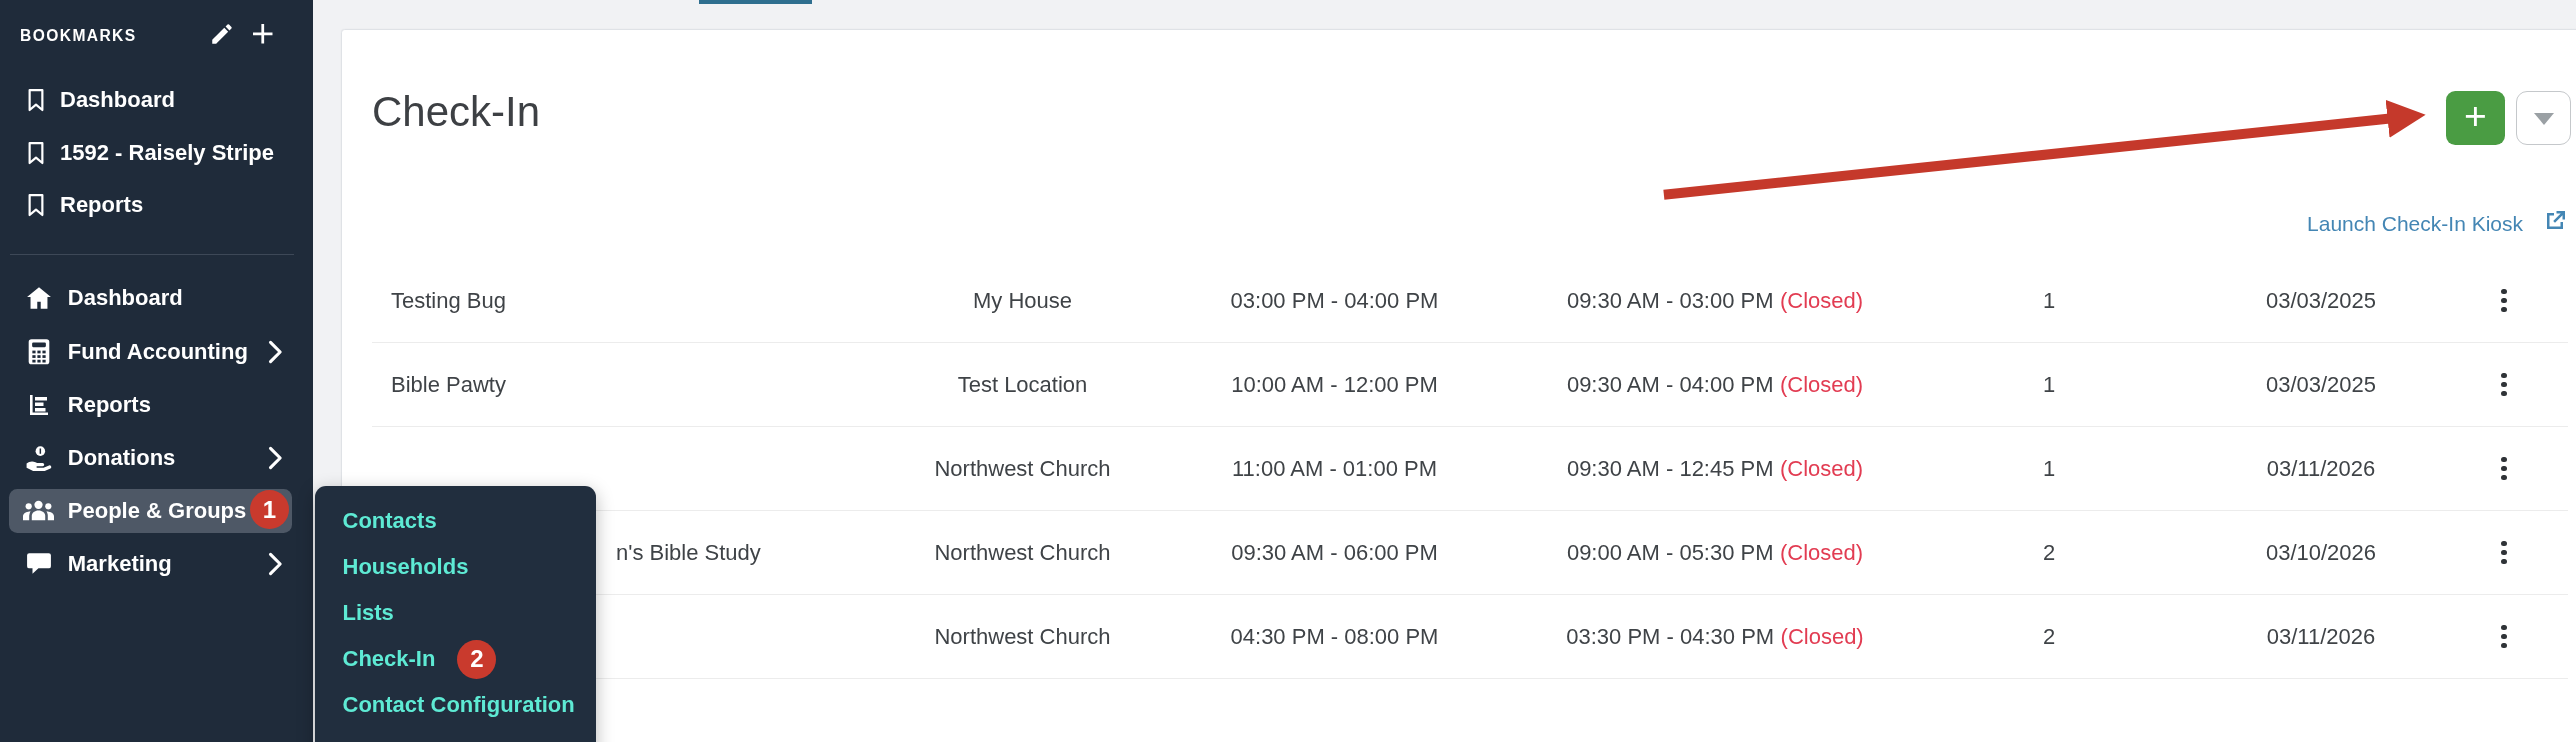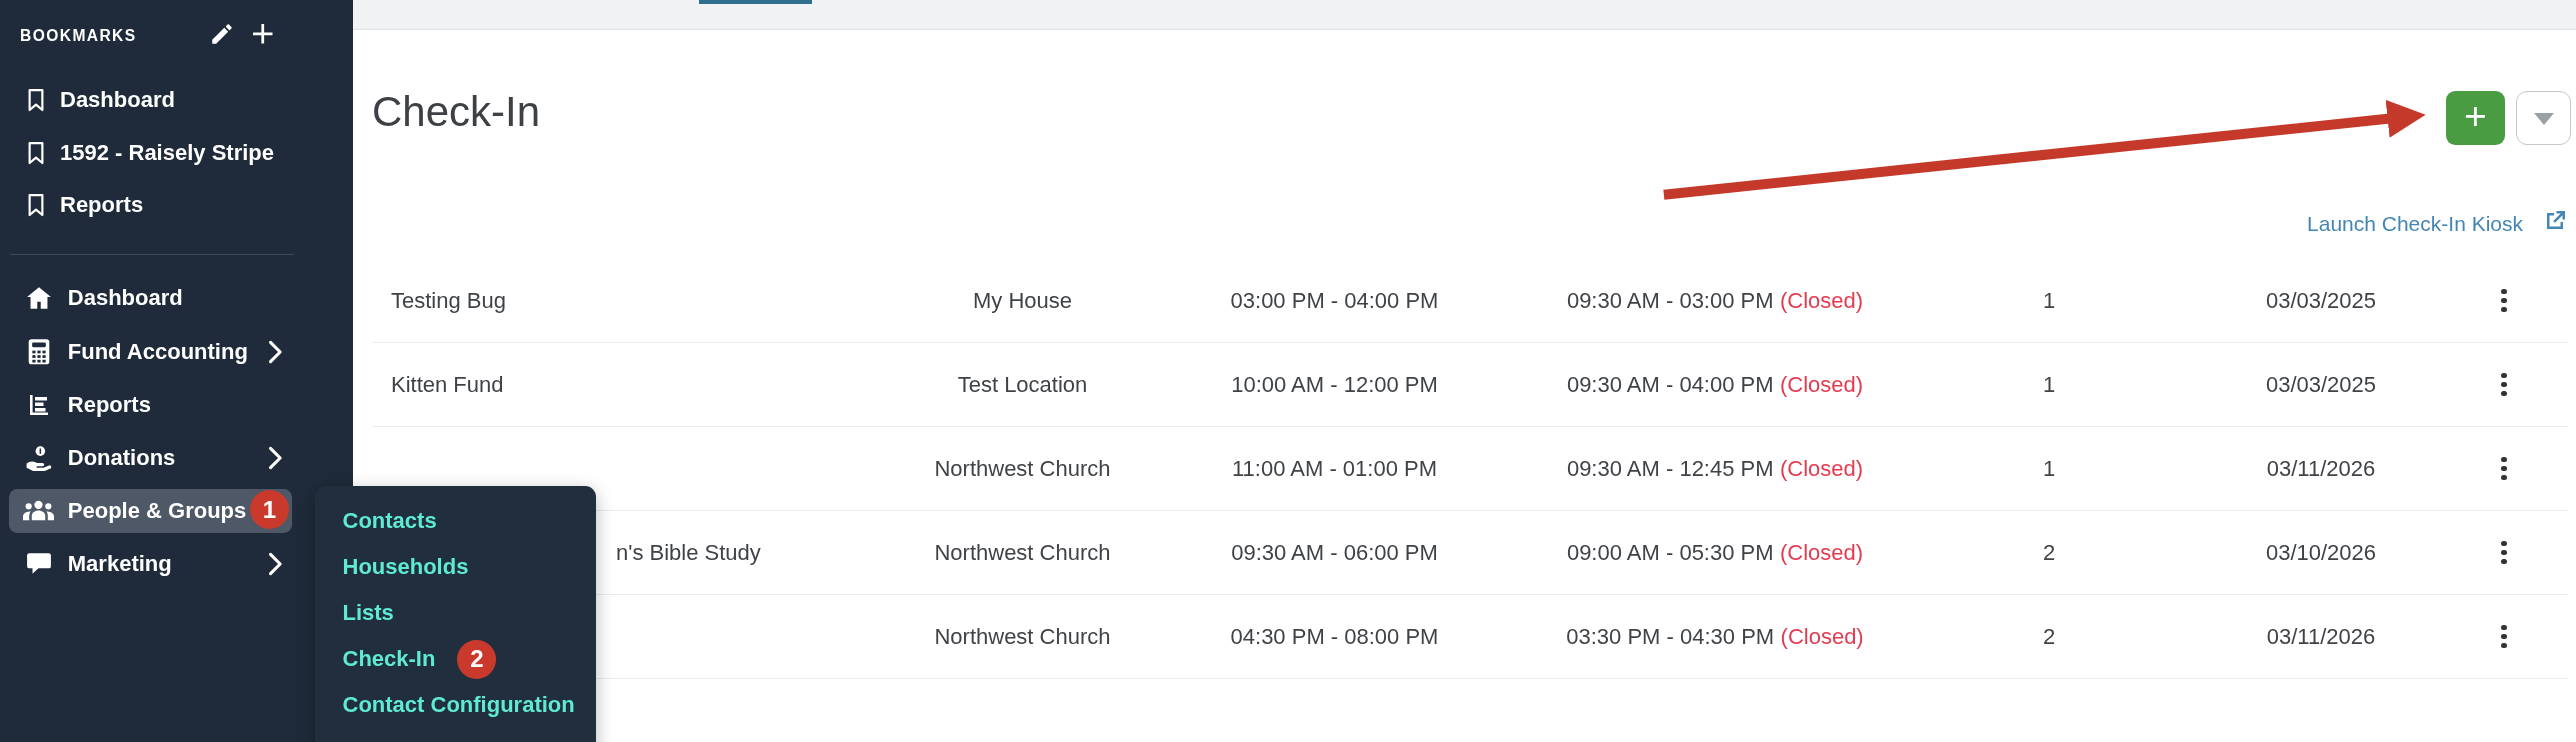--- a/index.html
+++ b/index.html
@@ -8,21 +8,21 @@
     position: relative;
     overflow: hidden;
     background: #f1f2f4;
     font-family: "Liberation Sans", sans-serif;
     color: #3f4347;
   }
   
   .tab-indicator { position: absolute; left: 699px; top: 0; width: 113px; height: 3.7px; background: #2f6f8f; z-index: 2; }
 
   
-  .sidebar { position: absolute; left: 0; top: 0; width: 353px; height: 743px; background: #1f2b3a; z-index: 10; }
+  .sidebar { position: absolute; left: 0; top: 0; width: 313px; height: 743px; background: #1f2b3a; z-index: 10; }
   .bm-title { position: absolute; left: 20px; top: 26.6px; font-size: 15.6px; font-weight: 700; letter-spacing: 1.4px; color: #fff; }
   .icon-btn { position: absolute; top: 20px; width: 33px; height: 31px; display: flex; align-items: center; justify-content: center; background: none; border: none; cursor: pointer; }
   .edit-btn { left: 205px; }
   .addbm-btn { left: 246px; }
   .bm-item { position: absolute; left: 0; width: 313px; height: 52px; display: flex; align-items: center; cursor: pointer; }
   .bm-ico { margin-left: 26px; width: 22px; display: flex; }
   .bm-label { margin-left: 12px; font-size: 22px; font-weight: 700; color: #fff; white-space: nowrap; }
   .divider { position: absolute; left: 10px; top: 254px; width: 284px; height: 0.9px; background: #3d4857; }
   .nav-item { position: absolute; left: 0; width: 313px; height: 53px; display: flex; align-items: center; cursor: pointer; }
   .nav-item.active::before { content: ""; position: absolute; left: 9.2px; right: 21px; top: 4.6px; bottom: 3.7px; background: #4e5866; border-radius: 8.3px; }
@@ -240,21 +240,21 @@
       <div class="td">
           <button class="kebab-btn">
             <i></i>
             <i></i>
             <i></i>
           </button>
         </div>
     </div>
 
     <div class="tr">
-      <div class="td td-name">Kitten Fund</div>
+      <div class="td td-name">Bible Pawty</div>
       <div class="td">Test Location</div>
       <div class="td">10:00 AM - 12:00 PM</div>
       <div class="td"><span>09:30 AM - 04:00 PM</span><span class="closed">(Closed)</span></div>
       <div class="td td-rooms">1</div>
       <div class="td">03/03/2025</div>
       <div class="td">
           <button class="kebab-btn">
             <i></i>
             <i></i>
             <i></i>

